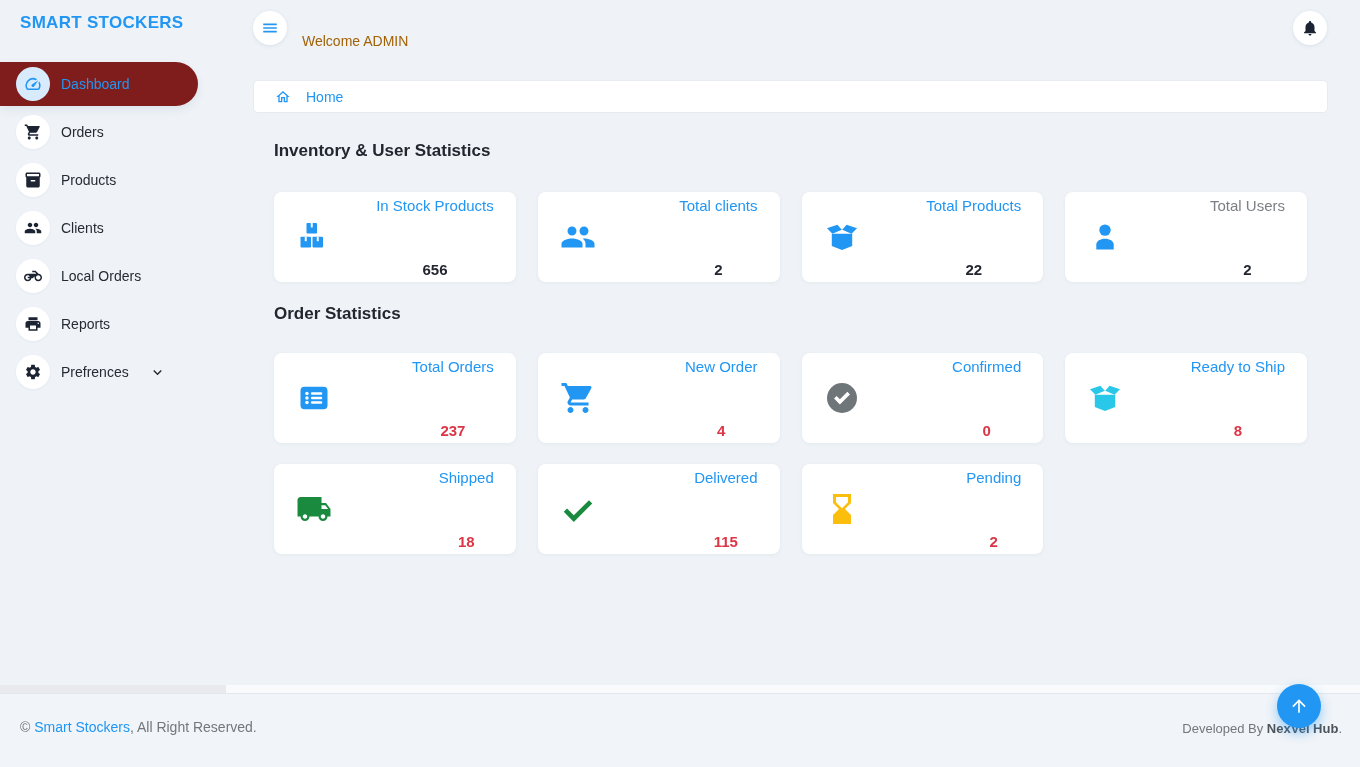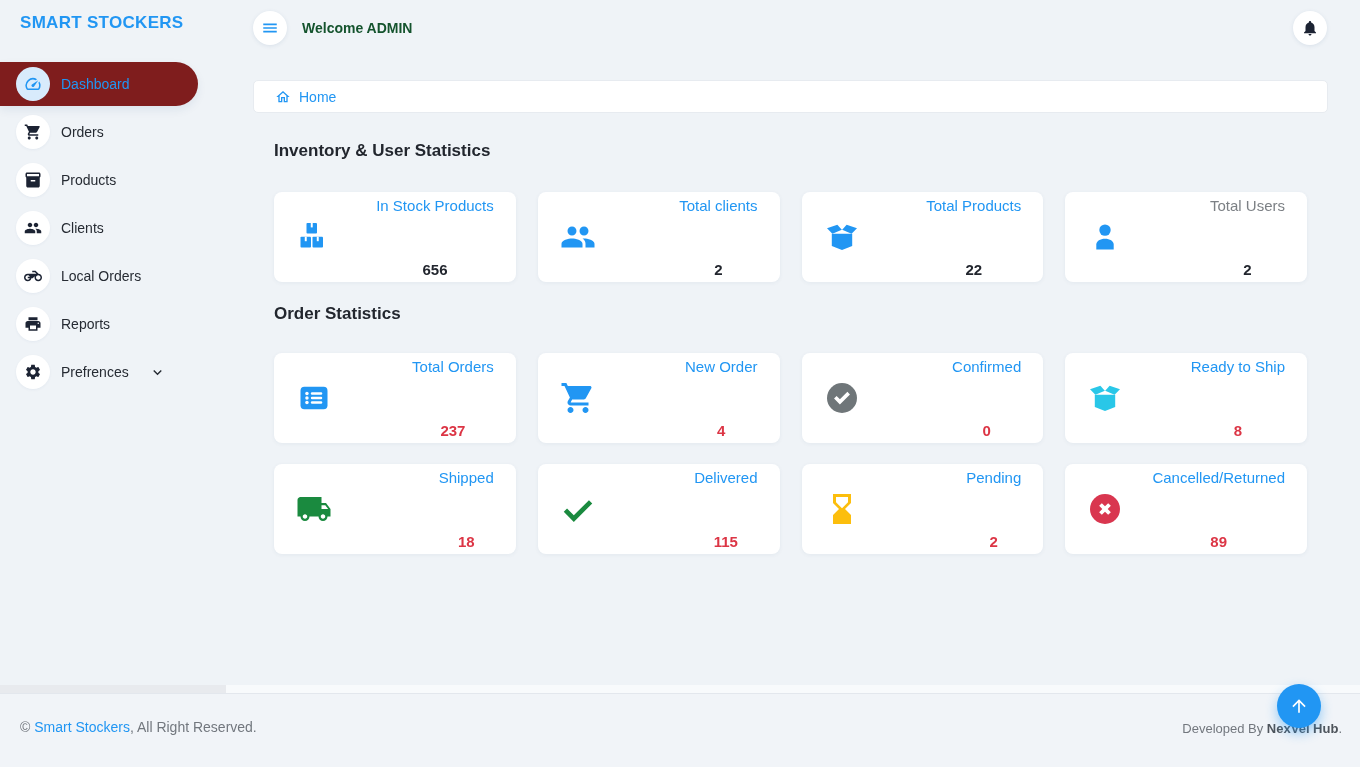--- a/index.html
+++ b/index.html
@@ -18,24 +18,24 @@
   .nav-item.active .nav-circle { background:#d8ebfc; color:#2196f3; box-shadow:none; }
   .nav-circle svg { width:18px; height:18px; }
   .nav-label { margin-left:11px; font-size:14px; color:#262b33; }
   .nav-item.active .nav-label { color:#2196f3; }
   .chev { width:17px; height:17px; margin-left:auto; margin-right:32px; color:#262b33; }
   
   .circle-btn { position:absolute; width:34px; height:34px; border-radius:50%; background:#fff; border:none; display:flex; align-items:center; justify-content:center; cursor:pointer; box-shadow:0 1px 4px rgba(25,65,120,.10); padding:0; }
   .circle-btn svg { width:18px; height:18px; }
   .hamburger { left:253px; top:11px; color:#2196f3; }
   .bell { left:1293px; top:11px; color:#1c2333; }
-  .welcome { position:absolute; left:302px; top:20px; font-size:14px; font-weight:bold; color:#14532d; }
+  .welcome { position:absolute; left:302px; top:33px; font-size:14px; font-weight:normal; color:#a16207; }
   
   .breadcrumb { position:absolute; left:253px; top:80px; width:1075px; height:33px; background:#fff; border:1px solid #e7ebf0; border-radius:5px; display:flex; align-items:center; padding:0 21px; }
-  .bc-home { display:flex; align-items:flex-end; gap:8px; color:#2196f3; font-size:14px; cursor:pointer; }
+  .bc-home { display:flex; align-items:flex-end; gap:15px; color:#2196f3; font-size:14px; cursor:pointer; }
   .bc-home svg { width:16px; height:16px; }
   
   .sec-title { position:absolute; left:274px; margin:0; font-size:17px; font-weight:bold; color:#22262e; }
   .t1 { top:141px; }
   .t2 { top:304px; }
   .grid { position:absolute; left:274px; width:1033px; display:grid; grid-template-columns:repeat(4,1fr); gap:21px 22px; }
   .g1 { top:192px; }
   .g2 { top:353px; }
   .card { background:#fff; border-radius:8px; height:90px; display:flex; align-items:center; padding:0 22px; box-shadow:0 1px 4px rgba(30,60,110,.06); cursor:pointer; }
   .card-icon { width:36px; height:36px; flex:none; }
@@ -330,34 +330,20 @@
           <path d="M18 22l-.01-6L14 12l3.99-4.01L18 2H6v6l4 4-4 3.99L6.01 22H18zM8 7.5V4h8v3.5l-4 4-4-4z"></path>
         </g>
           </svg>
       </span>
       <span class="card-text">
         <span class="card-label">Pending</span>
         <span class="card-value red">2</span>
       </span>
     </div>
 
-    <div class="card">
-      <span class="card-icon">
-        <svg viewBox="0 0 24 24">
-            <g fill="#d9364f">
-          <circle cx="12" cy="12" r="10"></circle>
-        </g>
-        <path d="M8.1 9.9l1.8-1.8 2.1 2.1 2.1-2.1 1.8 1.8-2.1 2.1 2.1 2.1-1.8 1.8-2.1-2.1-2.1 2.1-1.8-1.8 2.1-2.1z" fill="#fff"></path>
-          </svg>
-      </span>
-      <span class="card-text">
-        <span class="card-label">Cancelled/Returned</span>
-        <span class="card-value red">89</span>
-      </span>
-    </div>
 
   </div>
 
   <div class="strip-left"></div>
   <div class="strip-right"></div>
 
   <footer class="footer">
     <div class="footer-left">
       <span>© </span><span class="link">Smart Stockers</span><span>, All Right Reserved.</span>
     </div>

